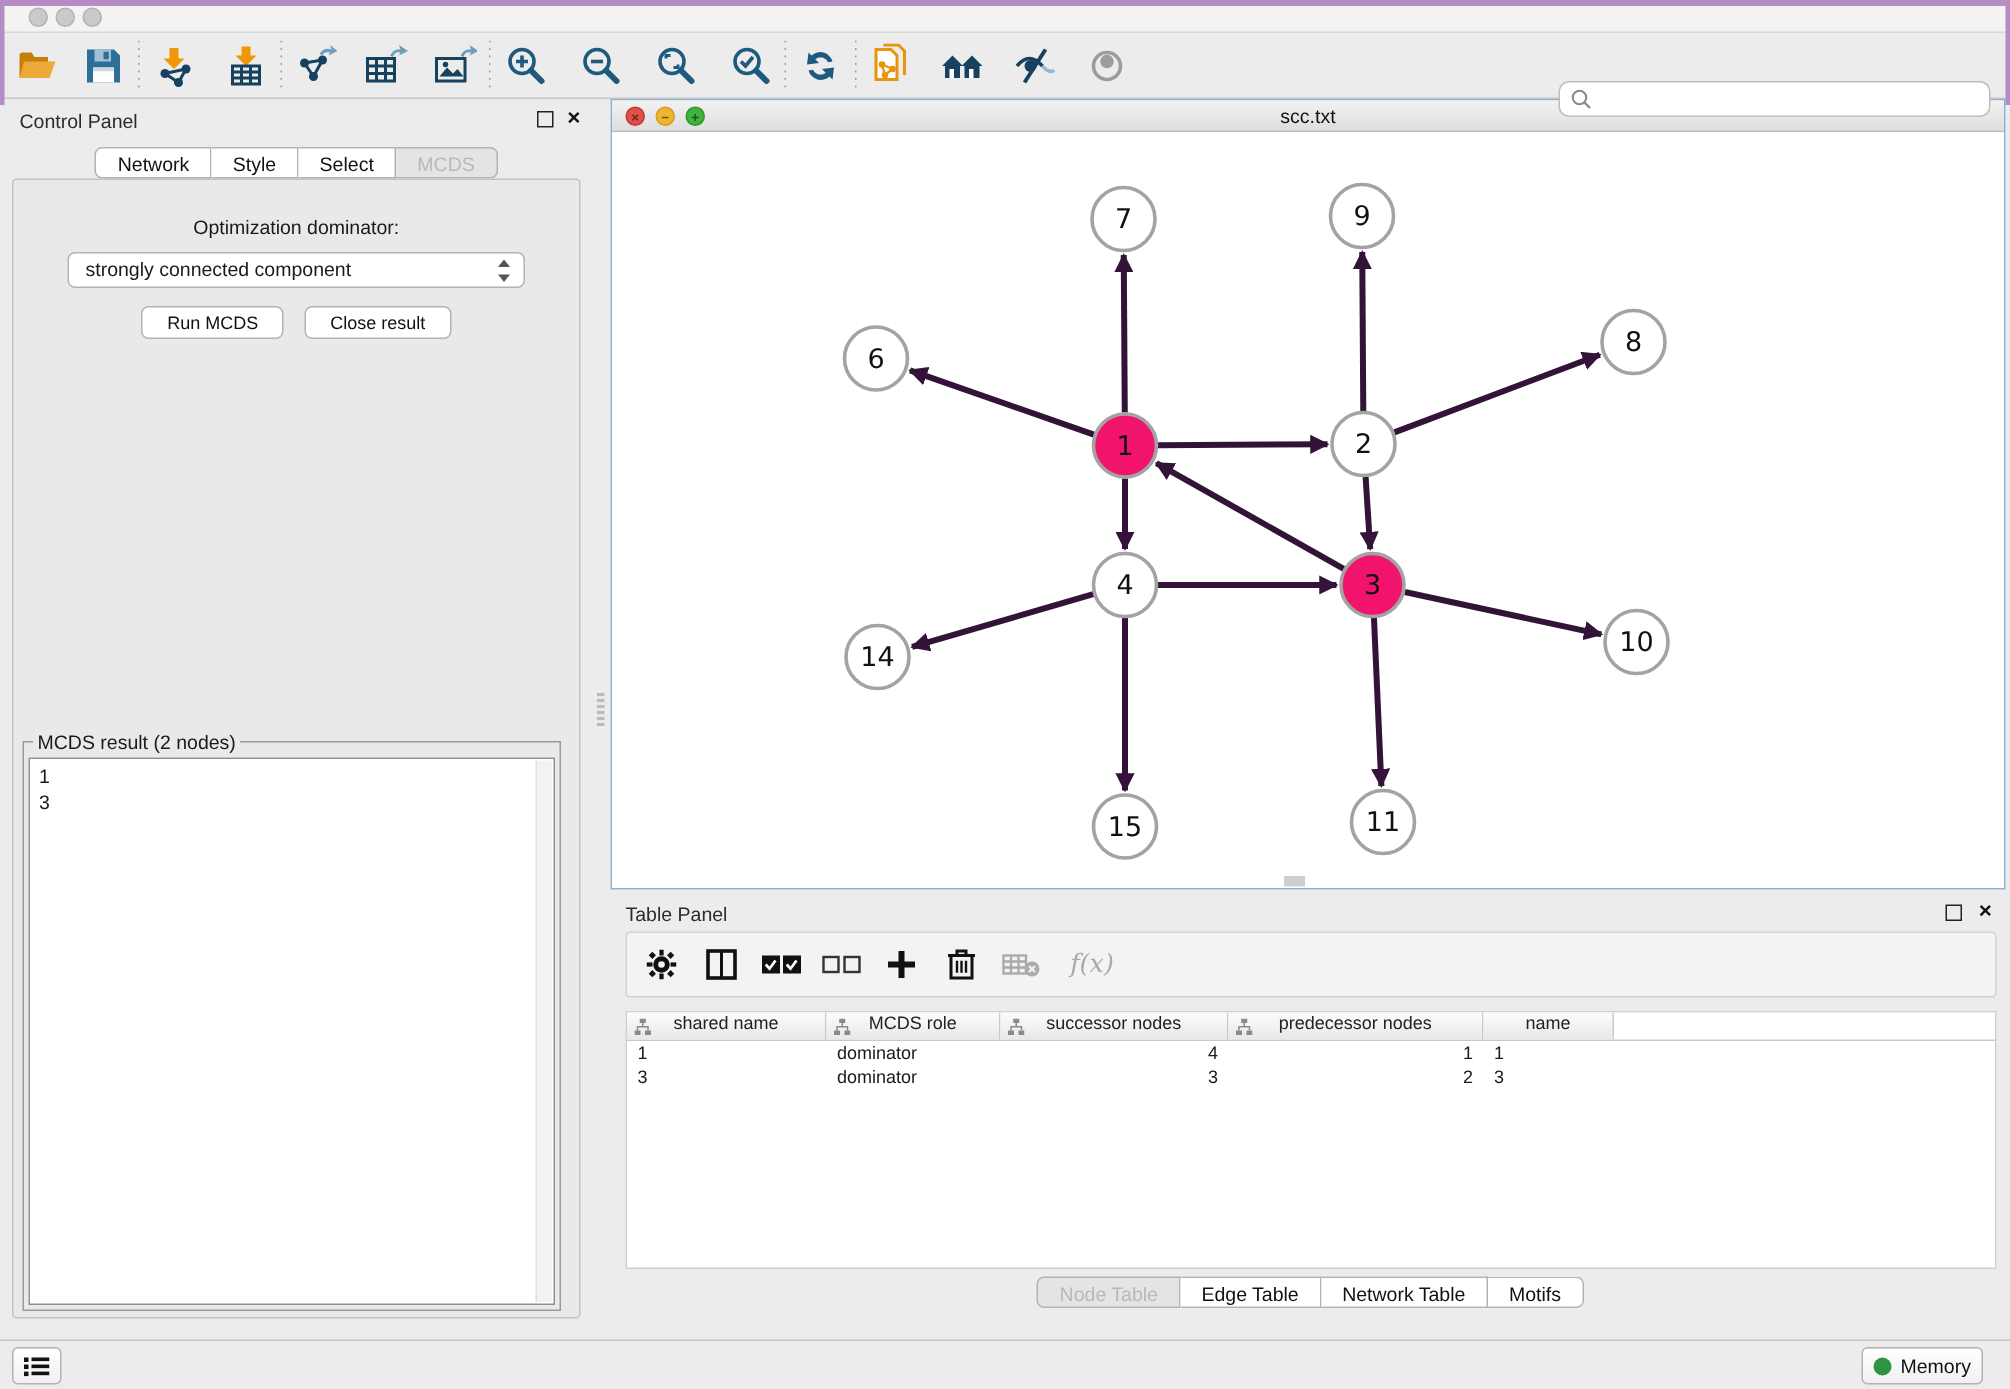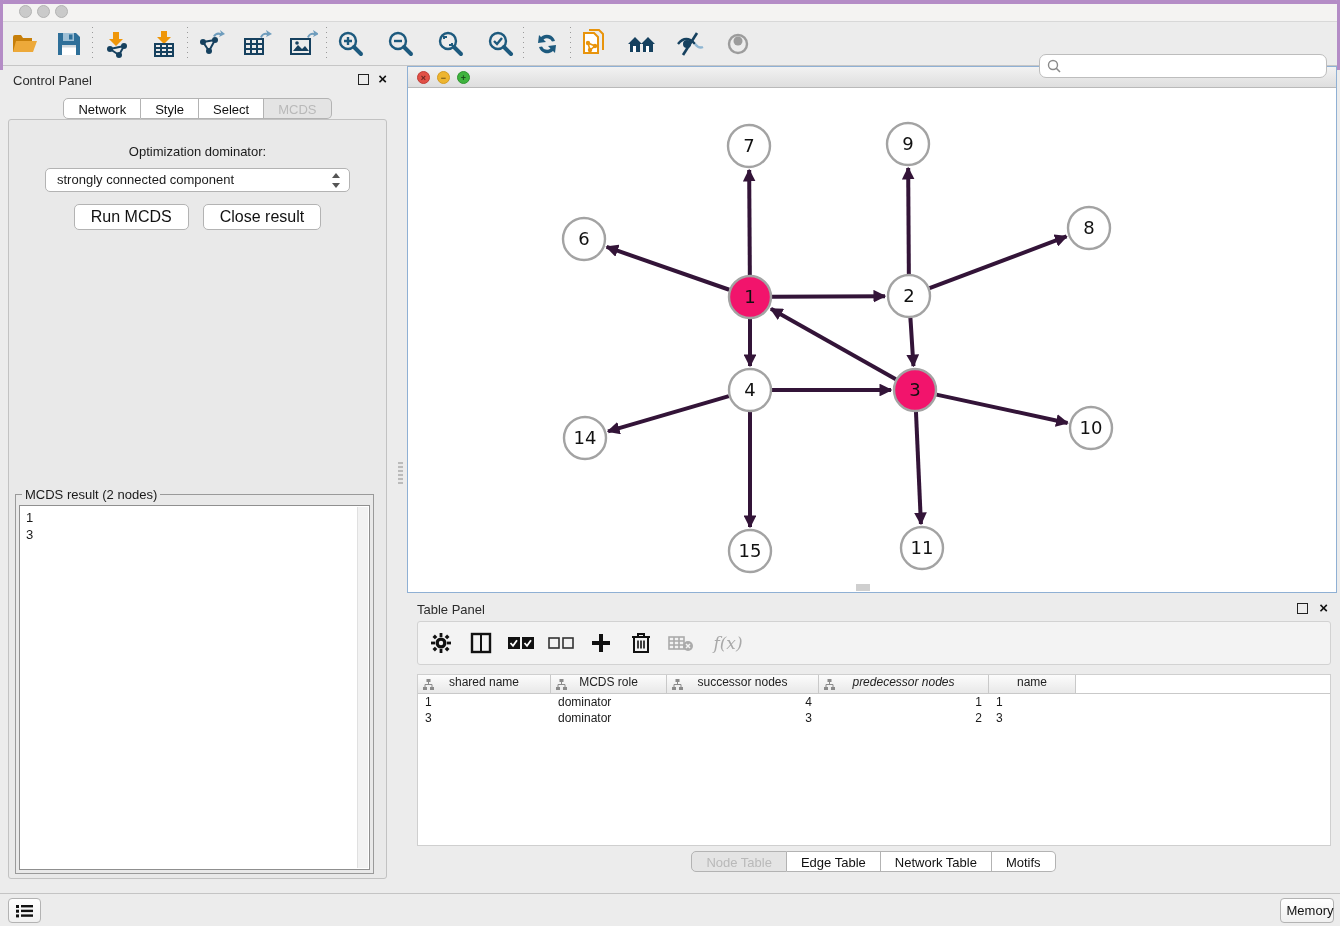--- a/index.html
+++ b/index.html
@@ -42,21 +42,21 @@
   .opt-label { text-align:center; margin-top:24px; }
   .dropdown { position:relative; margin:9px 36px 0 36px; height:24px; background:#fff;
     border:1px solid #b3b3b3; border-radius:5px; padding:3px 24px 0 11px; }
   .dd-stepper { position:absolute; right:8px; top:3px; width:10px; height:17px; }
   .dd-stepper:before, .dd-stepper:after { content:""; position:absolute; left:1px;
     border-left:4px solid transparent; border-right:4px solid transparent; }
   .dd-stepper:before { top:1px; border-bottom:5px solid #555; }
   .dd-stepper:after { bottom:1px; border-top:5px solid #555; }
   .btn-row { display:flex; justify-content:center; gap:14px; margin-top:12px; }
   .mac-btn { background:#fff; border:1px solid #b3b3b3; border-radius:5px;
-    padding:3px 16px; font-size:16px; color:#111; }
+    padding:3px 16px; font-size:12px; color:#111; }
   .result-box { position:absolute; left:6px; right:12px; top:374px; bottom:4px;
     border:1px solid #9a9a9a; background:#e9e9e9; }
   .result-legend { position:absolute; top:-8px; left:6px; background:#e9e9e9; padding:0 3px; }
   .result-area { position:absolute; left:3px; right:3px; top:10px; bottom:3px;
     background:#fff; border:1px solid #8f8f8f; overflow:hidden;}
   .result-area pre { font-family:"Liberation Sans", sans-serif; font-size:13px;
     line-height:17px; padding:3px 0 0 6px; }
   .result-scroll { position:absolute; right:1px; top:1px; bottom:1px; width:11px;
     background:#f2f2f2; border-left:1px solid #e0e0e0;}
   .splitter { position:absolute; left:395px; top:66px; width:12px; height:827px; background:#ececec; }
@@ -298,20 +298,21 @@
 
 <div class="splitter">
     <div class="grip"></div>
   </div>
 
 <div class="net-frame">
   <div class="net-titlebar">
     <span class="net-light" style="left:9px;background:#e15046;border:1px solid #c03c36">×</span>
     <span class="net-light" style="left:29px;background:#eeb52f;border:1px solid #d49c23">−</span>
     <span class="net-light" style="left:49px;background:#3fb33e;border:1px solid #2f9430">+</span>
+    <div class="net-title">scc.txt</div>
   </div>
   <div class="net-canvas">
     <svg id="graph-svg" width="928" height="504" viewBox="0 0 928 504">
         <defs>
           <marker id="arr" viewBox="0 0 10 10" refX="9" refY="5" markerWidth="3.2" markerHeight="3.2" orient="auto">
             <path d="M0 0 L10 5 L0 10 Z" fill="#331438"></path>
           </marker>
         </defs>
         <line x1="341.85430783059013" y1="187.00048241911261" x2="341.15893691208345" y2="81.99947372460441" stroke="#331438" stroke-width="4" marker-end="url(#arr)"></line>
         <line x1="321.23121807335133" y1="201.7434376400866" x2="198.65685301088945" y2="158.91624984717825" stroke="#331438" stroke-width="4" marker-end="url(#arr)"></line>
@@ -454,21 +455,21 @@
           <svg class="hier" width="11" height="11" viewBox="0 0 11 11">
             <g fill="#8a8a8a">
               <rect x="3.5" y="0" width="4" height="3"></rect>
               <rect x="0" y="8" width="4" height="3"></rect>
               <rect x="7" y="8" width="4" height="3"></rect>
             </g>
             <path d="M5.5 3 v2.5 M2 8 V5.5 H9 V8" stroke="#8a8a8a" fill="none"></path>
           </svg>
           <span>successor nodes</span>
         </div>
-        <div class="th" style="width: 170px; font-style: italic;">
+        <div class="th" style="width: 170px;">
           <svg class="hier" width="11" height="11" viewBox="0 0 11 11">
             <g fill="#8a8a8a">
               <rect x="3.5" y="0" width="4" height="3"></rect>
               <rect x="0" y="8" width="4" height="3"></rect>
               <rect x="7" y="8" width="4" height="3"></rect>
             </g>
             <path d="M5.5 3 v2.5 M2 8 V5.5 H9 V8" stroke="#8a8a8a" fill="none"></path>
           </svg>
           <span>predecessor nodes</span>
         </div>
@@ -507,17 +508,17 @@
         <g fill="#111">
           <rect x="0" y="1" width="3" height="3"></rect>
           <rect x="5" y="1" width="12" height="2.4"></rect>
           <rect x="0" y="5.7" width="3" height="3"></rect>
           <rect x="5" y="5.7" width="12" height="2.4"></rect>
           <rect x="0" y="10.4" width="3" height="3"></rect>
           <rect x="5" y="10.4" width="12" height="2.4"></rect>
         </g>
       </svg>
   </div>
-  <div class="status-btn" style="right:6px;width:54px">
+  <div class="status-btn" style="right:18px;width:81px">
     <span class="mem-dot"></span>
     <span>Memory</span>
   </div>
 </div>
 
 </body></html>

